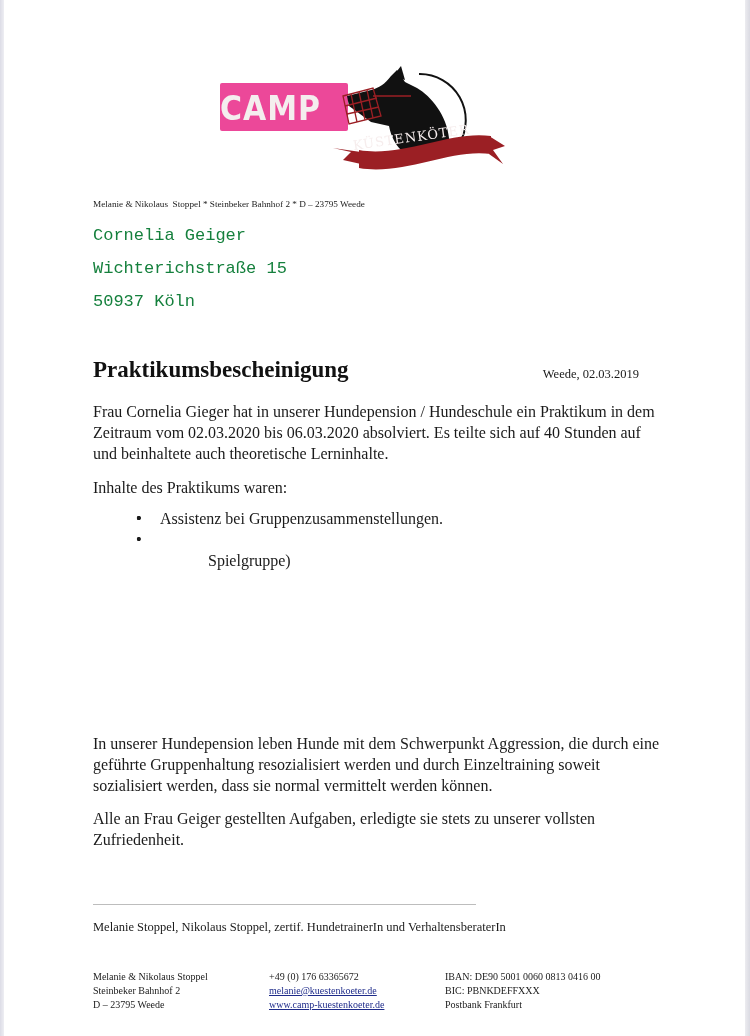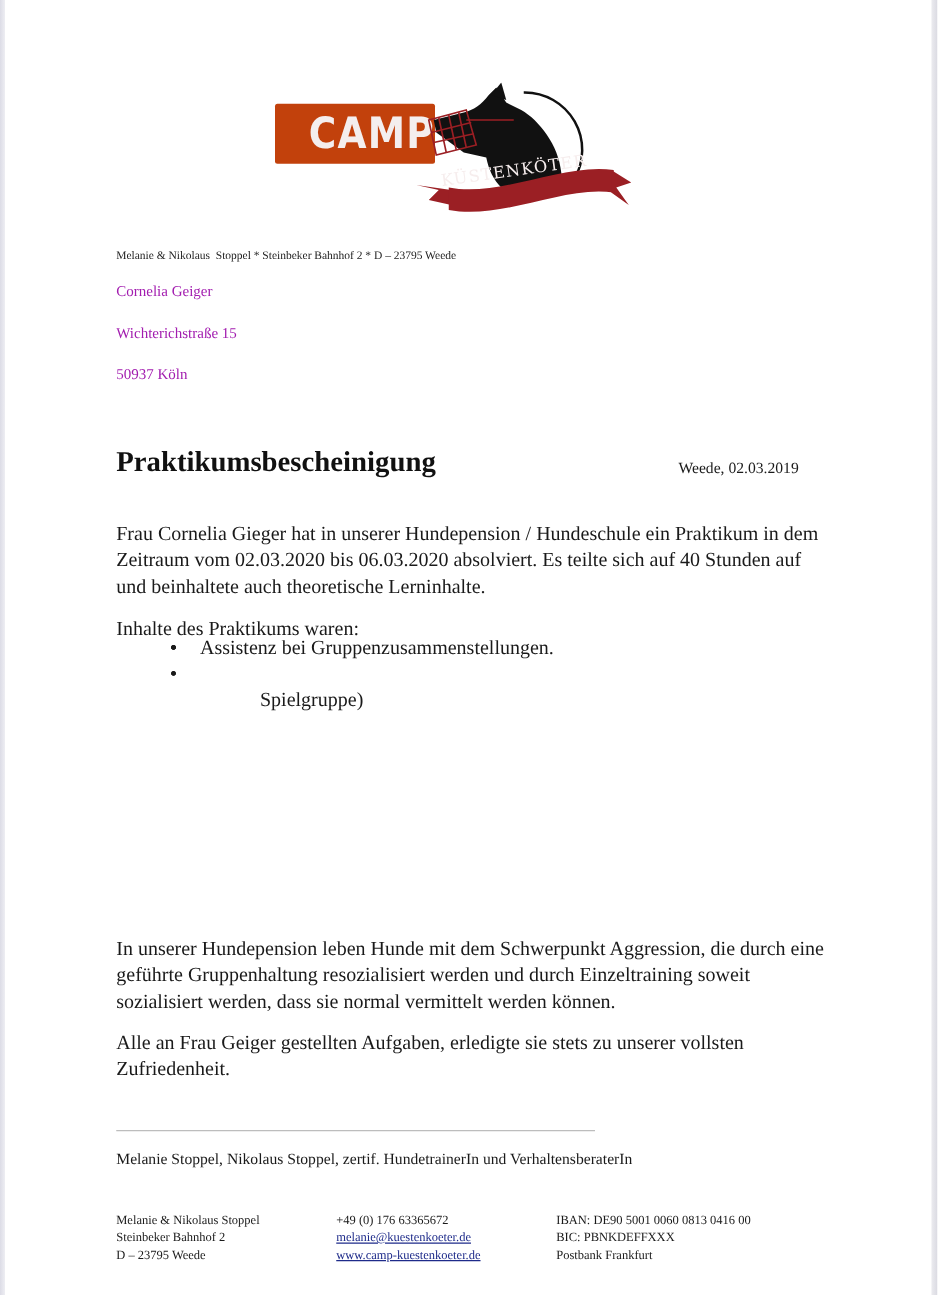--- a/index.html
+++ b/index.html
@@ -27,23 +27,23 @@
       position: absolute; left: 4px; top: 0; width: 741px; height: 1036px;
       background: #fff;
     }
 
     
     .logo {
       position: absolute; left: 216px; top: 66px; width: 290px; height: 118px;
     }
     .camp-box {
       position: absolute; left: 4px; top: 17px; width: 128px; height: 48px;
-      background: #c2410c;
+      background: #ec4899;
       border-radius: 2px;
-      display: flex; align-items: center; justify-content: flex-end;
+      display: flex; align-items: center; justify-content: flex-start;
     }
     .camp-text {
       font-family: "DejaVu Sans", "Liberation Sans", sans-serif;
       font-weight: bold;
       font-size: 30px;
       color: #f4eeee;
       letter-spacing: 1px;
       transform: scaleY(1.15);
     }
     .logo svg.dog {
@@ -62,42 +62,42 @@
     }
 
     .sender-line {
       position: absolute; left: 93px; top: 199px;
       font-size: 9.2px; color: #222;
       font-family: "Liberation Serif", "DejaVu Serif", serif;
       white-space: pre;
     }
     .addr {
       position: absolute; left: 93px;
-      font-family: Liberation Serif, serif;
-      font-size: 12px; color: #a21caf;
+      font-family: Liberation Mono, monospace;
+      font-size: 17px; color: #15803d;
     }
     .addr-1 { top: 226px; }
     .addr-2 { top: 259px; }
     .addr-3 { top: 292px; }
 
     .title {
       position: absolute; left: 93px; top: 357px;
       font-family: "Liberation Serif", "DejaVu Serif", serif;
       font-weight: bold; font-size: 23px; color: #111;
     }
     .date {
       position: absolute; right: 111px; top: 367px;
       font-family: "Liberation Serif", "DejaVu Serif", serif;
       font-size: 12.5px; color: #1a1a1a;
     }
 
     .para {
       position: absolute; left: 93px; width: 575px;
       font-family: "Liberation Serif", "DejaVu Serif", serif;
-      font-size: 16px; line-height: 21px; color: #1a1a1a; margin-top: 16px;
+      font-size: 16px; line-height: 21px; color: #1a1a1a;
     }
     .p1 { top: 401px; }
     .p2 { top: 477px; }
     .p3 { top: 733px; }
     .p4 { top: 808px; }
 
     .bullets {
       position: absolute; left: 134px; top: 508px; width: 520px;
       margin: 0; padding: 0; list-style: none;
       font-family: "Liberation Serif", "DejaVu Serif", serif;

